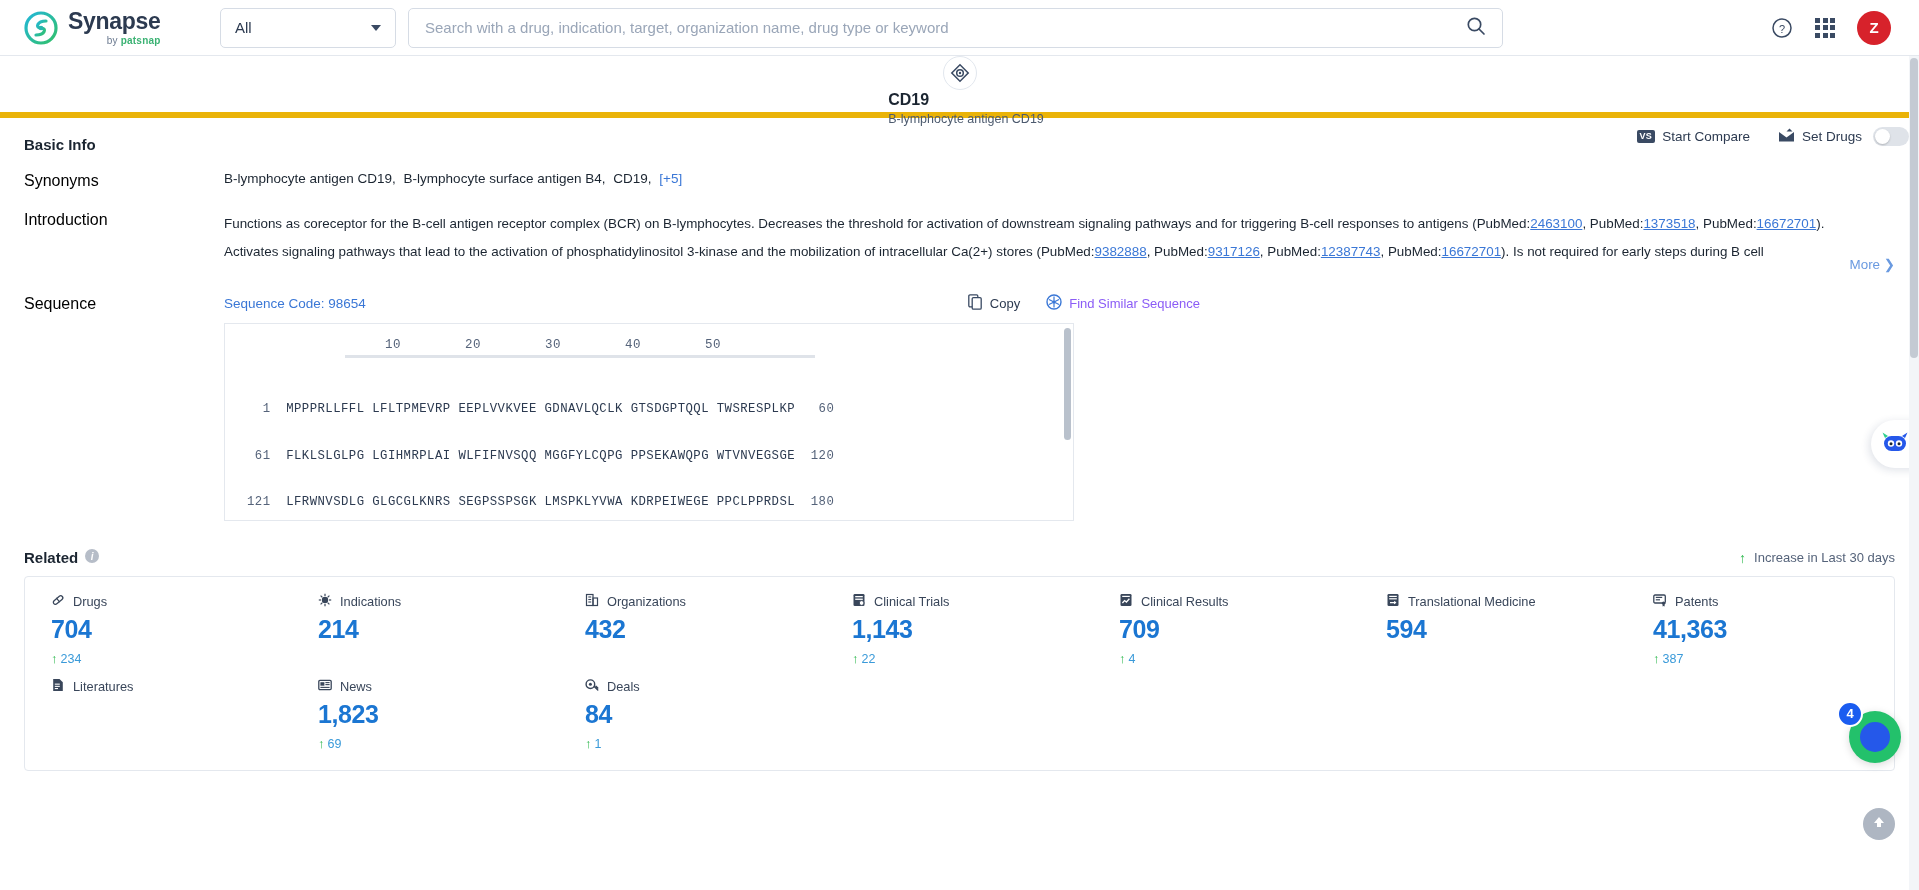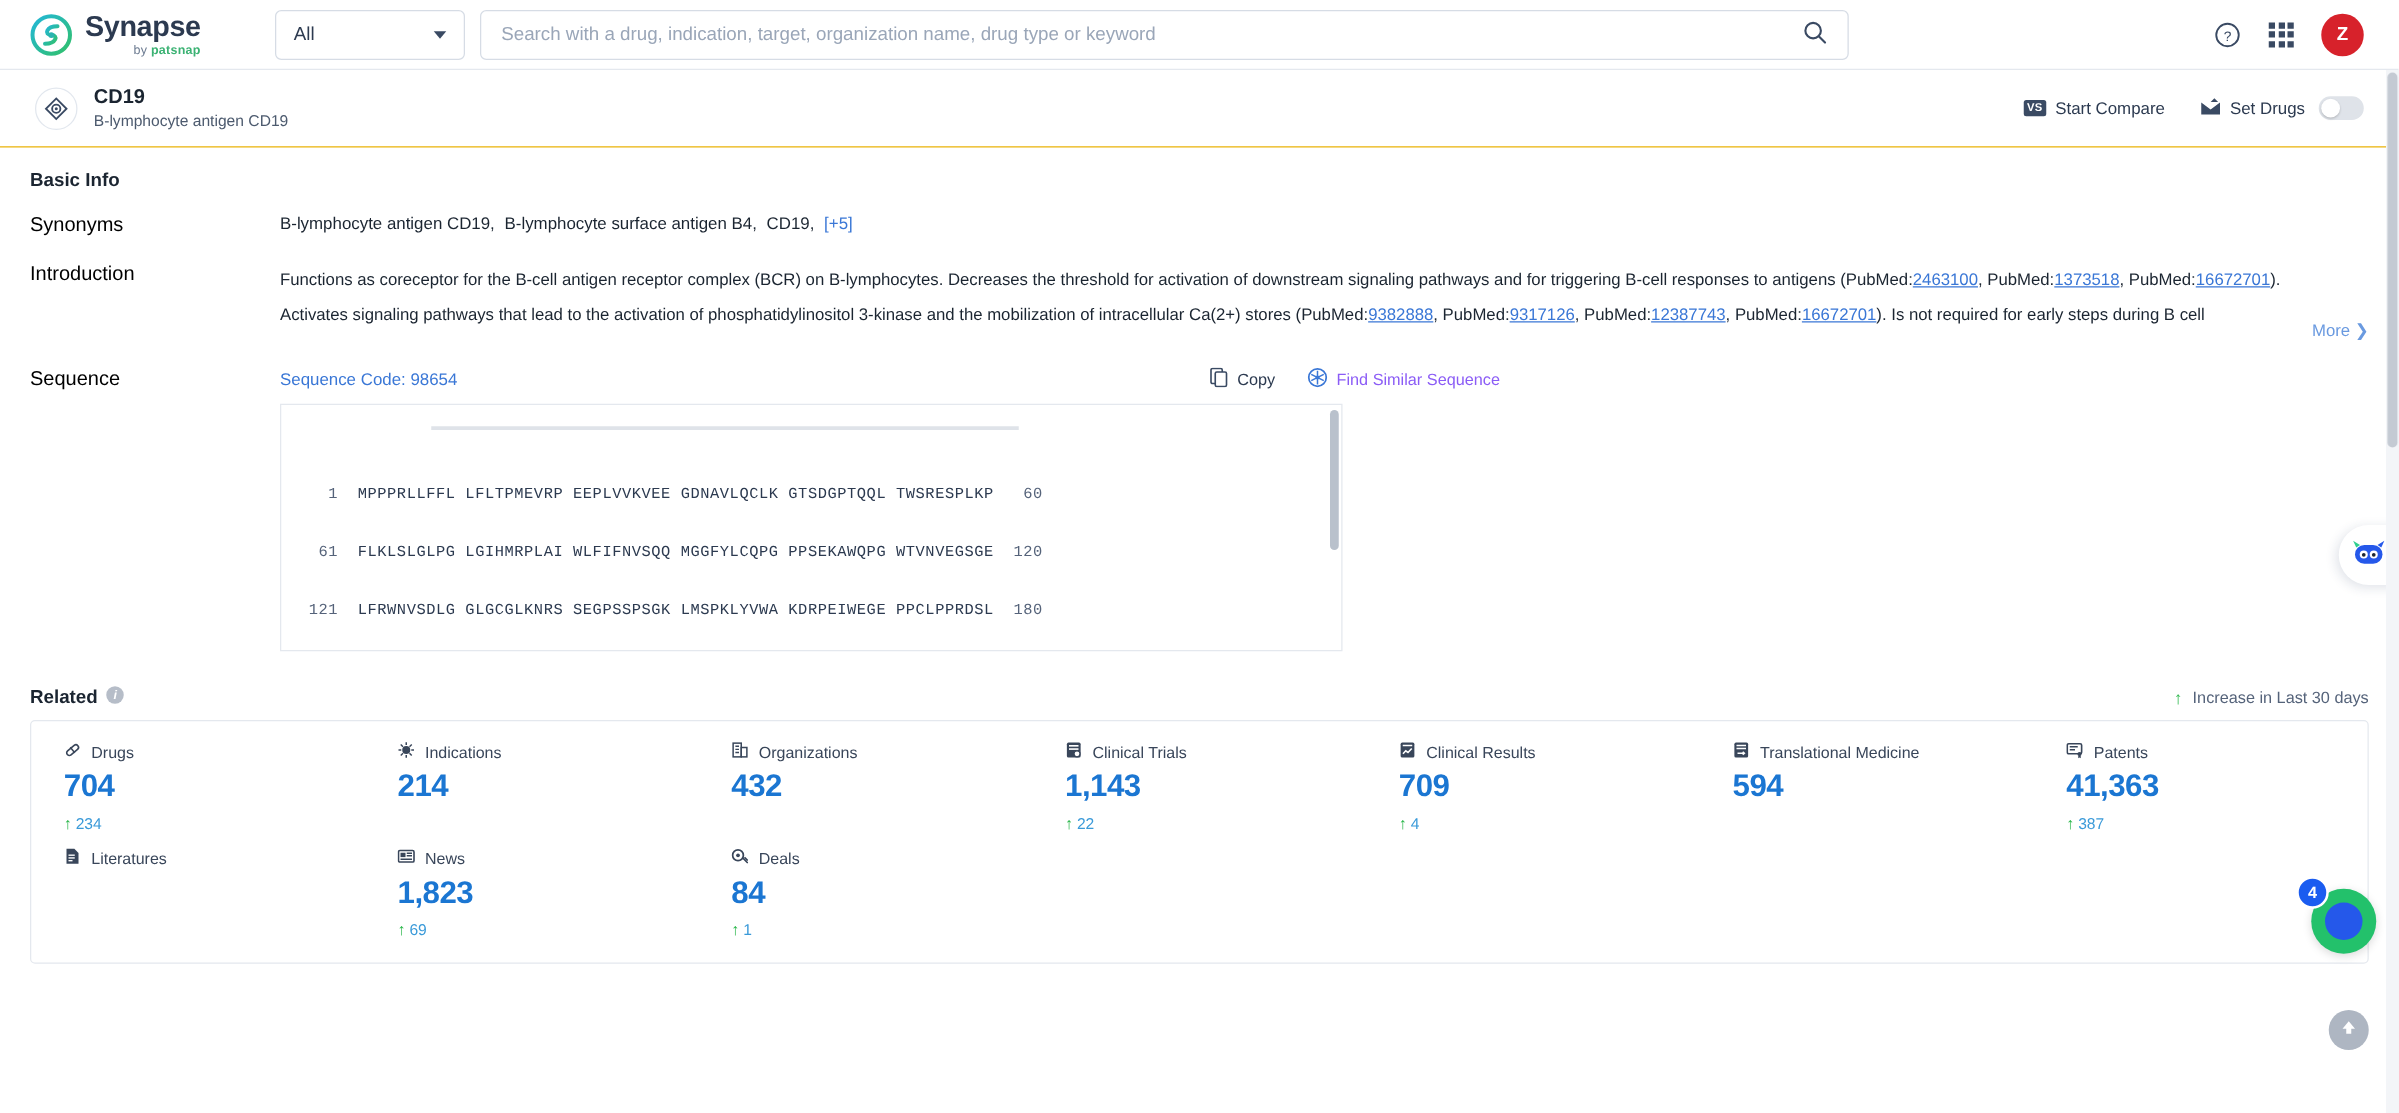--- a/index.html
+++ b/index.html
@@ -27,21 +27,21 @@
   .brand-name {
     font-size: 23px; font-weight: 700; color: #2c3a50; letter-spacing: -0.3px;
   }
   .brand-sub {
     font-size: 10px; font-weight: 700; color: #3bb273; margin-top: 3px;
     letter-spacing: 0.2px; align-self: flex-end;
   }
   .brand-sub .by { color:#6b7a90; font-weight:400; }
 
   .scope-select {
-    width: 152px; height: 40px; margin-left: 36px;
+    width: 176px; height: 40px; margin-left: 36px;
     border: 1px solid #d6dce5; border-radius: 5px;
     display: flex; align-items: center; justify-content: space-between;
     padding: 0 14px; font-size: 15px; color: #2c3a50; cursor: pointer;
     background: #fff;
   }
   .caret-down {
     width: 0; height: 0; border-left: 5px solid transparent;
     border-right: 5px solid transparent; border-top: 6px solid #3a4a63;
   }
 
@@ -68,21 +68,21 @@
   .grid-icon i { width: 5px; height: 5px; background: #3a4a63; display: block; }
   .avatar {
     width: 34px; height: 34px; border-radius: 50%; background: #d7222b;
     color: #fff; font-size: 15px; font-weight: 600;
     display: flex; align-items: center; justify-content: center; cursor: pointer;
   }
 
   
   .entity-bar {
     height: 62px; display: flex; align-items: center;
-    padding: 0 28px; border-bottom: 1px solid #eab308; background: #fff;
+    padding: 0 10px; border-bottom: 6px solid #eab308; background: #fff; flex-direction: column;
   }
   .entity-icon {
     width: 34px; height: 34px; border-radius: 50%; border: 1px solid #e2e7ee;
     display: flex; align-items: center; justify-content: center; flex: 0 0 auto;
   }
   .entity-text { margin-left: 13px; }
   .entity-title { font-size: 16px; font-weight: 700; color: #1b2531; line-height: 1.25; }
   .entity-sub { font-size: 12.5px; color: #4c5a6e; line-height: 1.3; margin-top: 1px; }
   .entity-actions { margin-left: auto; display: flex; align-items: center; gap: 28px; }
   .act { display: flex; align-items: center; gap: 7px; font-size: 13.5px; color: #2c3a50; cursor: pointer; }
@@ -355,20 +355,21 @@
                 <circle cx="8" cy="8" r="1.6" fill="#3a77d6"></circle>
               </svg>
             </span>
             <span>Find Similar Sequence</span>
           </span>
         </div>
       </div>
 
       <div class="seq-box">
         <div class="seq-inner">
+          <div class="ruler">        10        20        30        40        50</div>
           <div class="ruler-line"></div>
           <div class="seq-rows">
             <div class="seq-row"><span class="seq-num">  1</span>  <span>MPPPRLLFFL LFLTPMEVRP EEPLVVKVEE GDNAVLQCLK GTSDGPTQQL TWSRESPLKP</span>  <span class="seq-num"> 60</span></div>
             <div class="seq-row"><span class="seq-num"> 61</span>  <span>FLKLSLGLPG LGIHMRPLAI WLFIFNVSQQ MGGFYLCQPG PPSEKAWQPG WTVNVEGSGE</span>  <span class="seq-num">120</span></div>
             <div class="seq-row"><span class="seq-num">121</span>  <span>LFRWNVSDLG GLGCGLKNRS SEGPSSPSGK LMSPKLYVWA KDRPEIWEGE PPCLPPRDSL</span>  <span class="seq-num">180</span></div>
             
             
             
             
           </div>

